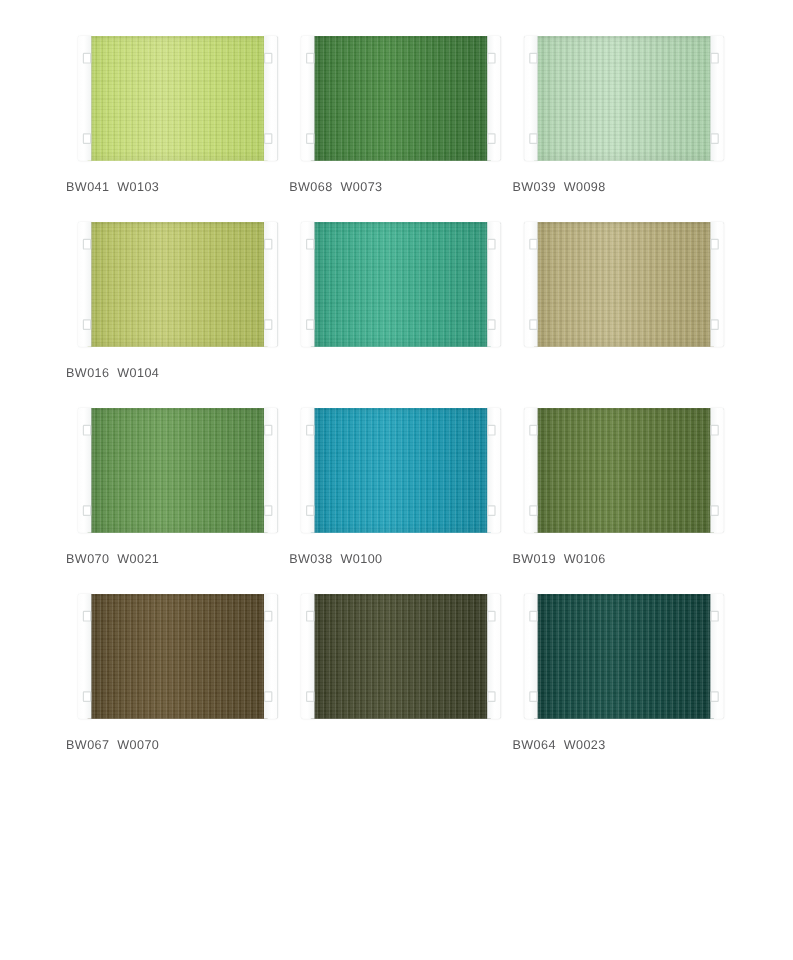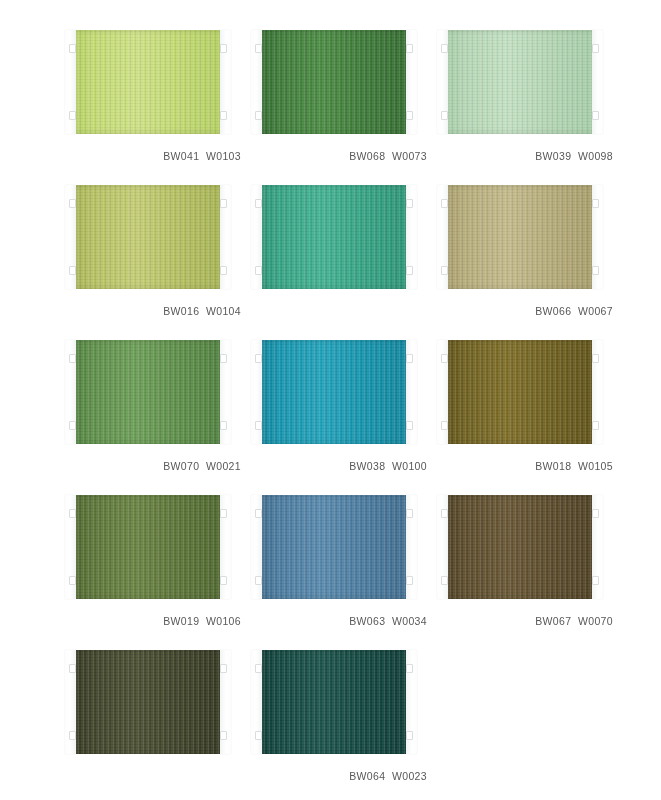--- a/index.html
+++ b/index.html
@@ -115,21 +115,21 @@
         rgba(0,0,0,0.06) 100%);
     z-index: 2;
     pointer-events: none;
   }
 
   .swatch-label {
     position: absolute;
     top: 122px;
     left: 0;
     width: 186px;
-    text-align: right;
+    text-align: left;
     font-size: 10.5px;
     letter-spacing: 0.35px;
     color: #58585a;
     white-space: pre;
   }
 </style>
 </head>
 <body>
 
 <div id="swatch-grid">
@@ -207,21 +207,20 @@
         <div class="fabric" style="background: linear-gradient(90deg, rgb(167, 157, 107) 0%, rgb(181, 171, 121) 12%, rgb(194, 185, 138) 42%, rgb(181, 171, 121) 68%, rgb(167, 157, 107) 100%);"></div>
         <div class="mount-strip left">
           <div class="notch top"></div>
           <div class="notch bottom"></div>
         </div>
         <div class="mount-strip right">
           <div class="notch top"></div>
           <div class="notch bottom"></div>
         </div>
       </div>
-      <div class="swatch-label">BW066  W0067</div>
     </div>
     <div class="swatch-cell">
       <div class="card">
         <div class="fabric" style="background: linear-gradient(90deg, rgb(79, 127, 62) 0%, rgb(93, 143, 73) 12%, rgb(107, 157, 86) 42%, rgb(93, 143, 73) 68%, rgb(79, 127, 62) 100%);"></div>
         <div class="mount-strip left">
           <div class="notch top"></div>
           <div class="notch bottom"></div>
         </div>
         <div class="mount-strip right">
           <div class="notch top"></div>
@@ -239,62 +238,34 @@
         </div>
         <div class="mount-strip right">
           <div class="notch top"></div>
           <div class="notch bottom"></div>
         </div>
       </div>
       <div class="swatch-label">BW038  W0100</div>
     </div>
     <div class="swatch-cell">
       <div class="card">
-        <div class="fabric" style="background: linear-gradient(90deg, rgb(95, 82, 24) 0%, rgb(110, 95, 30) 12%, rgb(125, 109, 39) 42%, rgb(110, 95, 30) 68%, rgb(95, 82, 24) 100%);"></div>
-        <div class="mount-strip left">
-          <div class="notch top"></div>
-          <div class="notch bottom"></div>
-        </div>
-        <div class="mount-strip right">
-          <div class="notch top"></div>
-          <div class="notch bottom"></div>
-        </div>
-      </div>
-      <div class="swatch-label">BW018  W0105</div>
-    </div>
-    <div class="swatch-cell">
-      <div class="card">
         <div class="fabric" style="background: linear-gradient(90deg, rgb(78, 102, 46) 0%, rgb(91, 116, 55) 12%, rgb(104, 130, 65) 42%, rgb(91, 116, 55) 68%, rgb(78, 102, 46) 100%);"></div>
         <div class="mount-strip left">
           <div class="notch top"></div>
           <div class="notch bottom"></div>
         </div>
         <div class="mount-strip right">
           <div class="notch top"></div>
           <div class="notch bottom"></div>
         </div>
       </div>
       <div class="swatch-label">BW019  W0106</div>
     </div>
     <div class="swatch-cell">
       <div class="card">
-        <div class="fabric" style="background: linear-gradient(90deg, rgb(63, 108, 141) 0%, rgb(74, 122, 158) 12%, rgb(87, 136, 171) 42%, rgb(74, 122, 158) 68%, rgb(63, 108, 141) 100%);"></div>
-        <div class="mount-strip left">
-          <div class="notch top"></div>
-          <div class="notch bottom"></div>
-        </div>
-        <div class="mount-strip right">
-          <div class="notch top"></div>
-          <div class="notch bottom"></div>
-        </div>
-      </div>
-      <div class="swatch-label">BW063  W0034</div>
-    </div>
-    <div class="swatch-cell">
-      <div class="card">
         <div class="fabric" style="background: linear-gradient(90deg, rgb(77, 63, 34) 0%, rgb(90, 74, 42) 12%, rgb(103, 86, 52) 42%, rgb(90, 74, 42) 68%, rgb(77, 63, 34) 100%);"></div>
         <div class="mount-strip left">
           <div class="notch top"></div>
           <div class="notch bottom"></div>
         </div>
         <div class="mount-strip right">
           <div class="notch top"></div>
           <div class="notch bottom"></div>
         </div>
       </div>

